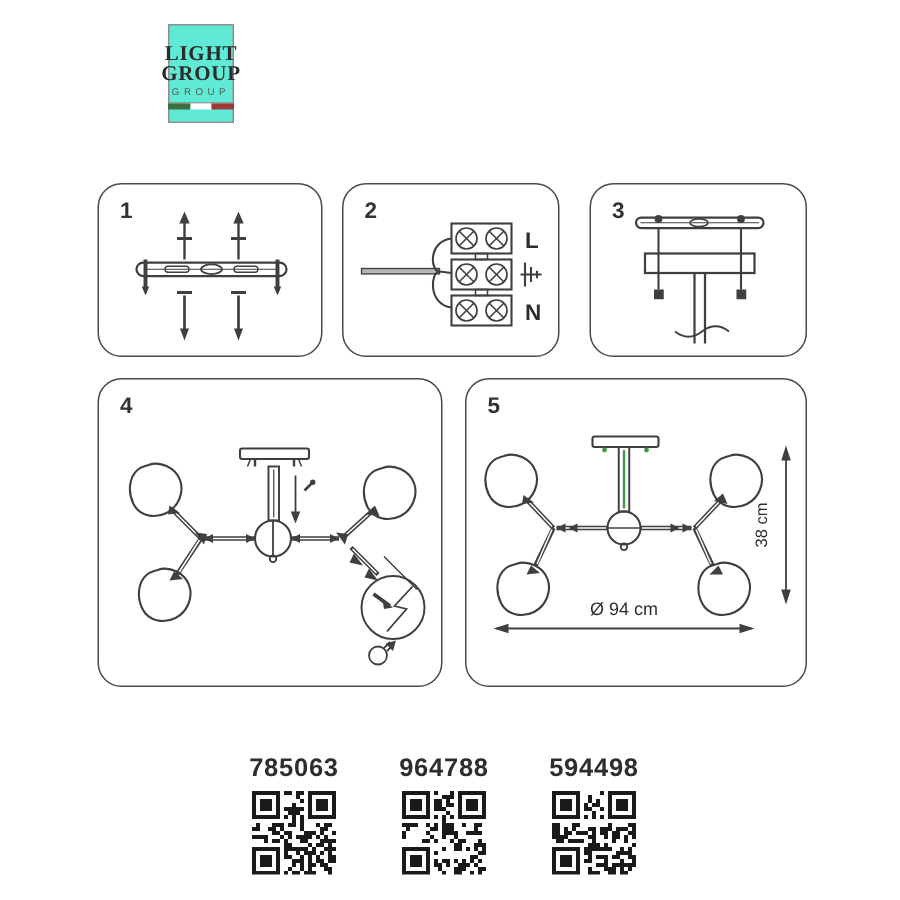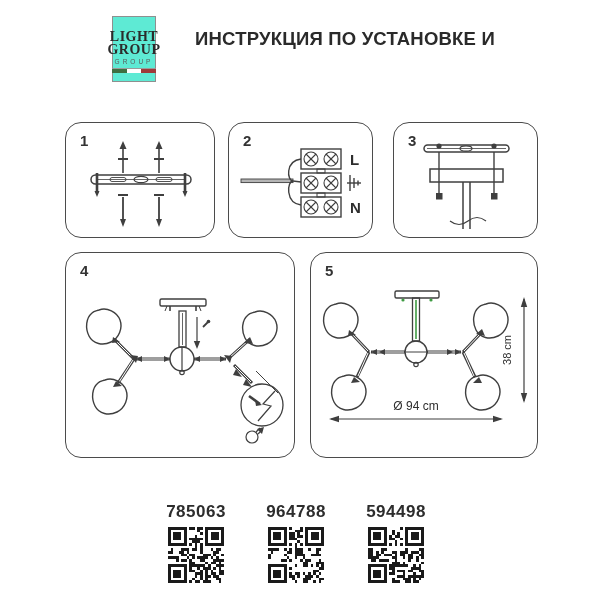--- a/index.html
+++ b/index.html
@@ -65,21 +65,20 @@
   <div class="logo-word">LIGHT</div>
   <div class="logo-word">GROUP</div>
   <div class="logo-group">GROUP</div>
   <div class="logo-flag">
     <span style="background:#3e6f41"></span>
       <span style="background:#ffffff"></span>
       <span style="background:#9e3a3a"></span>
   </div>
 </div>
 <div class="title">
-  <div>ИНСТРУКЦИЯ ПО УСТАНОВКЕ И</div>
 </div>
 
 <div class="panel" id="panel1">
   <div class="panel-num">1</div>
   <svg width="150" height="116" viewBox="0 0 150 116">
 
     <g>
       <polygon class="fl" points="57,18 53.5,26 60.5,26"></polygon>
       <line class="ln" x1="57" y1="24" x2="57" y2="50" stroke-width="1.6"></line>
       <line class="ln" x1="52" y1="36" x2="62" y2="36" stroke-width="2"></line>

